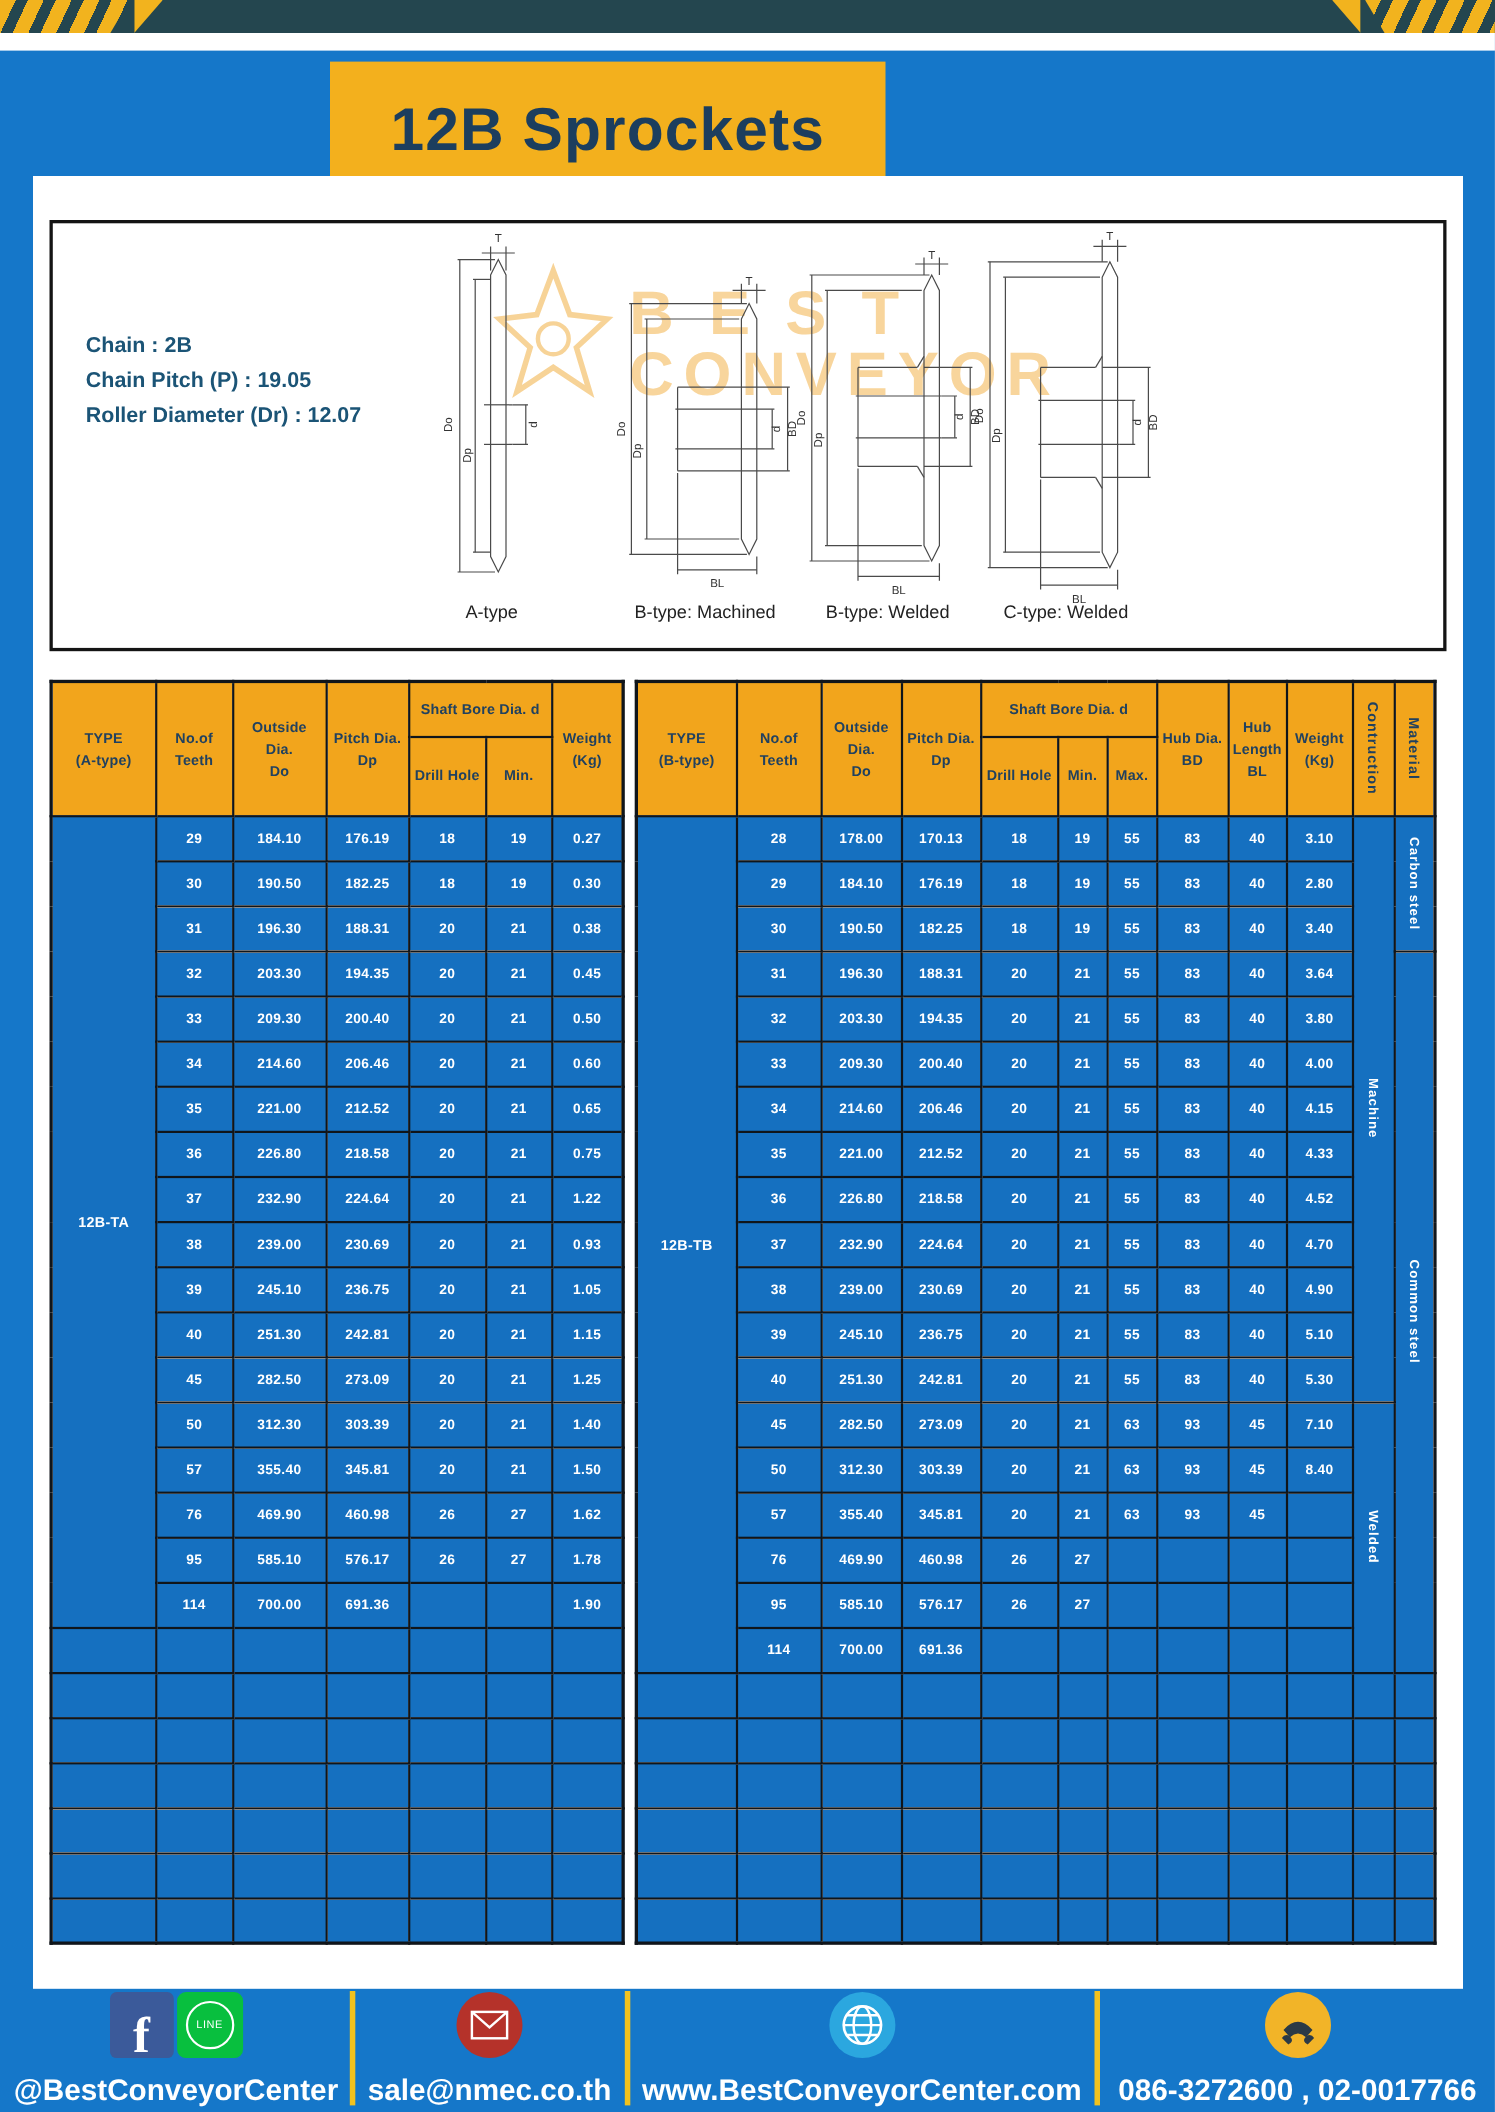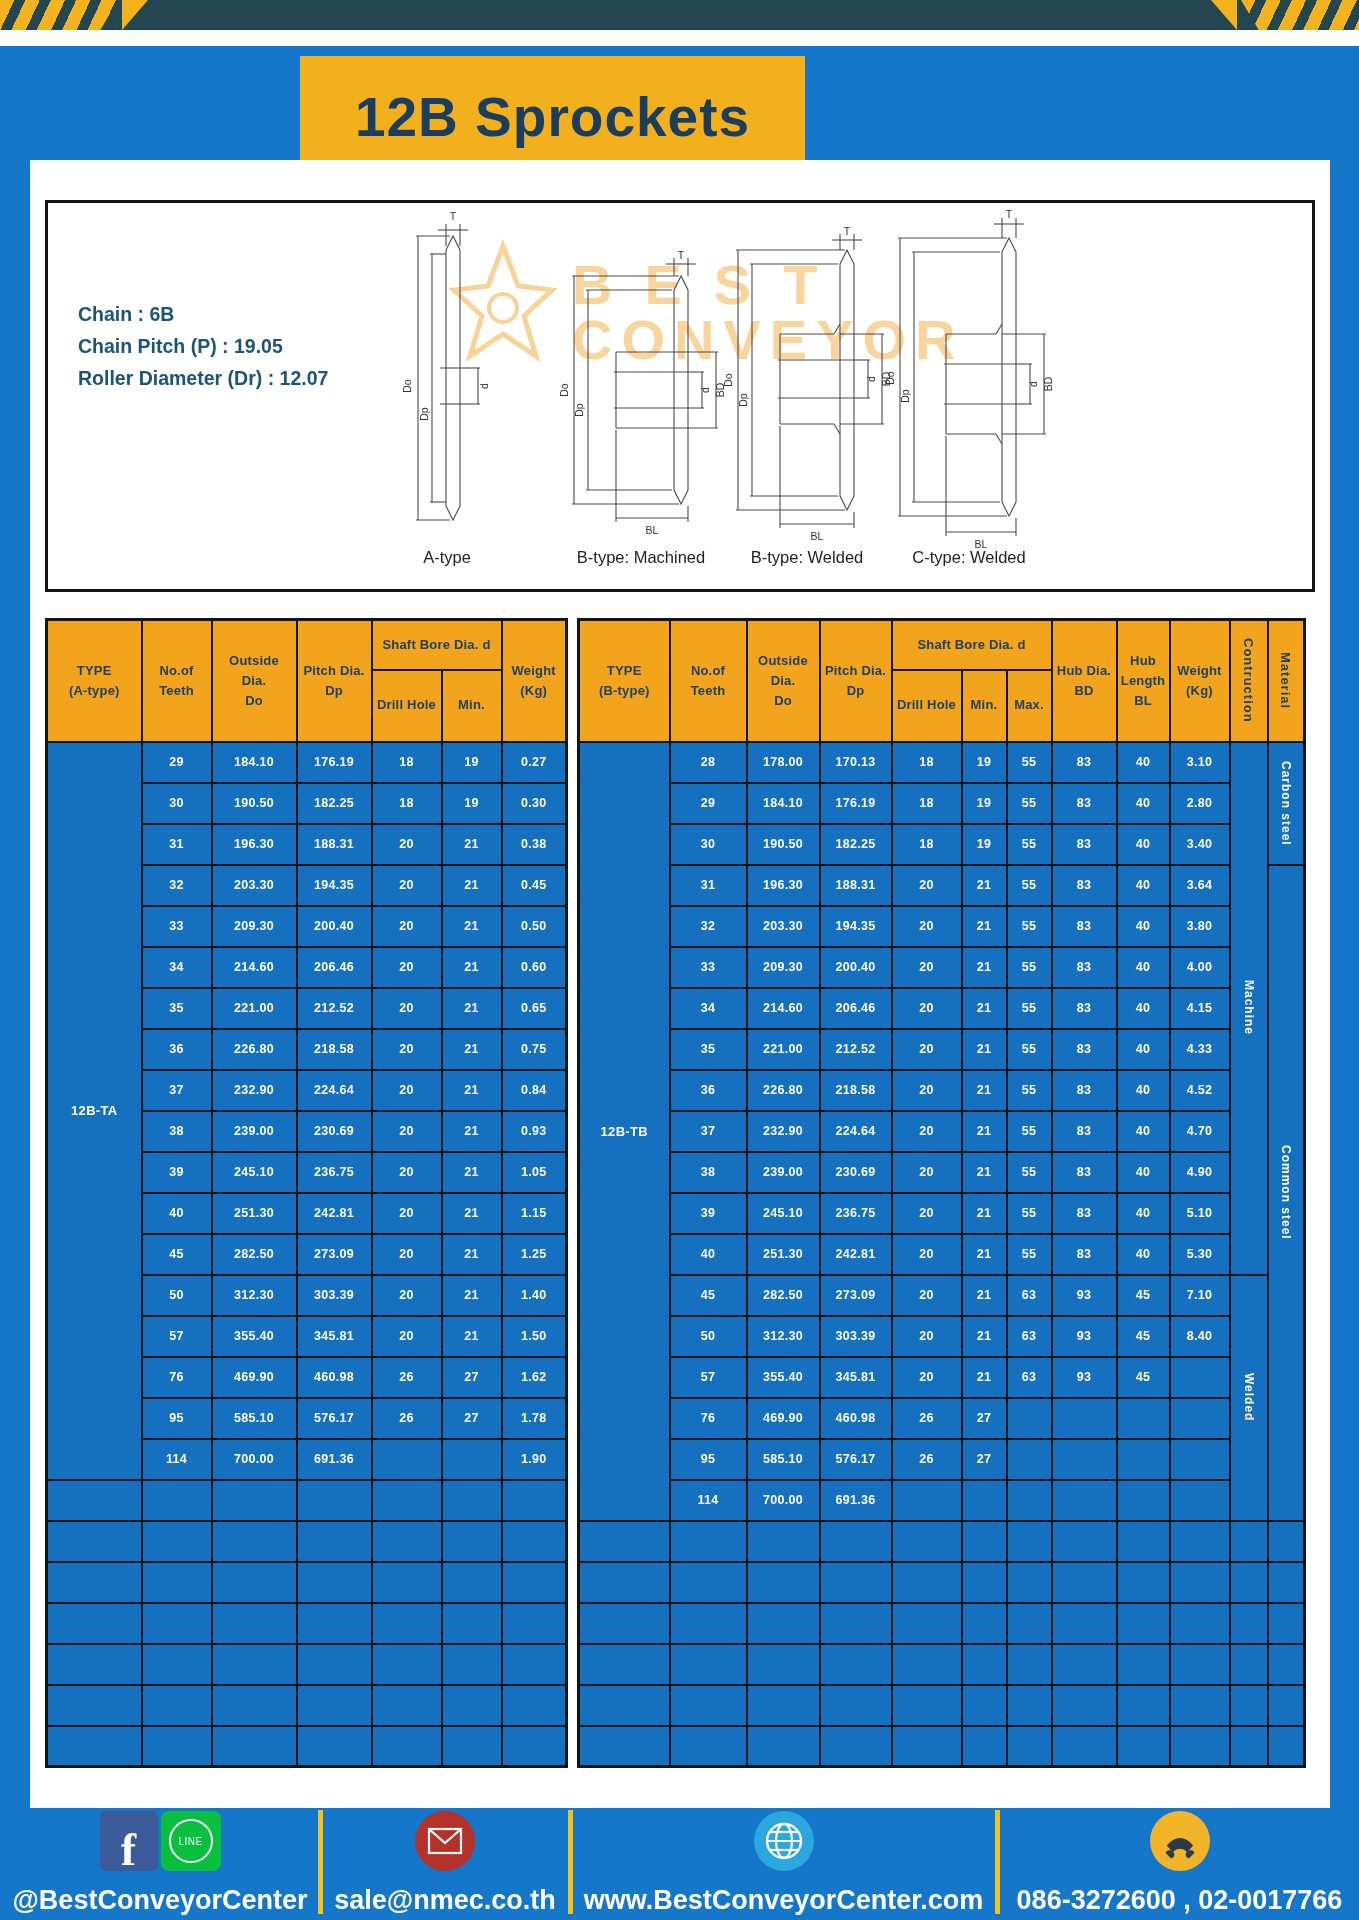--- a/index.html
+++ b/index.html
@@ -97,21 +97,21 @@
     <path d="M55 8 L70 48 L104 52 L76 78 L88 118 L55 96 L22 118 L34 78 L6 52 L40 48 Z" fill="none" stroke="rgba(240,168,48,.5)" stroke-width="5"></path>
     <circle cx="55" cy="70" r="14" fill="none" stroke="rgba(240,168,48,.5)" stroke-width="4"></circle>
   </svg>
   <div class="wm-text">
     <div class="wm-l1">BEST</div>
     <div class="wm-l2">CONVEYOR</div>
   </div>
 </div>
 
 <div class="abs specs">
-  <div>Chain : 6B</div>
+  <div>Chain : 2B</div>
   <div>Chain Pitch (P) : 19.05</div>
   <div>Roller Diameter (Dr) : 12.07</div>
 </div>
 
 <div class="abs dwg" style="left:380px;top:206px">
   <svg width="135" height="340" viewBox="0 0 135 340">
     <line x1="66" y1="40" x2="66" y2="18"></line>
       <line x1="80" y1="40" x2="80" y2="18"></line>
     <line x1="58" y1="24" x2="88" y2="24"></line>
     <text x="73" y="14" text-anchor="middle">T</text>
@@ -343,21 +343,21 @@
           <td>20</td>
           <td>21</td>
           <td>0.75</td>
         </tr>
         <tr>
           <td>37</td>
           <td>232.90</td>
           <td>224.64</td>
           <td>20</td>
           <td>21</td>
-          <td>0.84</td>
+          <td>1.22</td>
         </tr>
         <tr>
           <td>38</td>
           <td>239.00</td>
           <td>230.69</td>
           <td>20</td>
           <td>21</td>
           <td>0.93</td>
         </tr>
         <tr>

